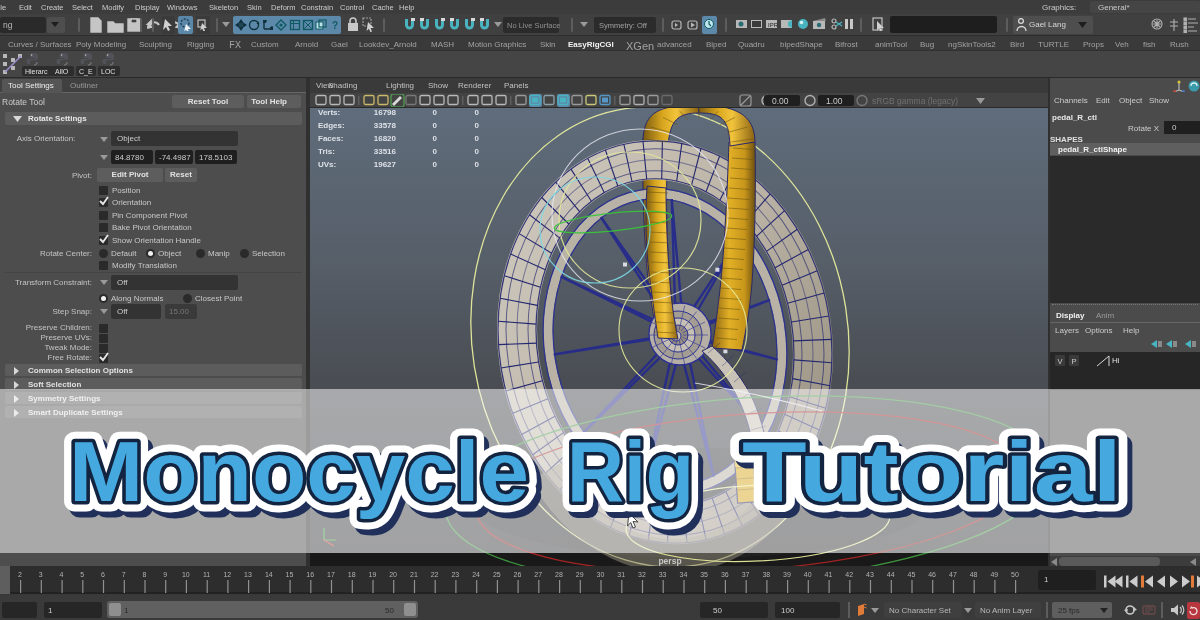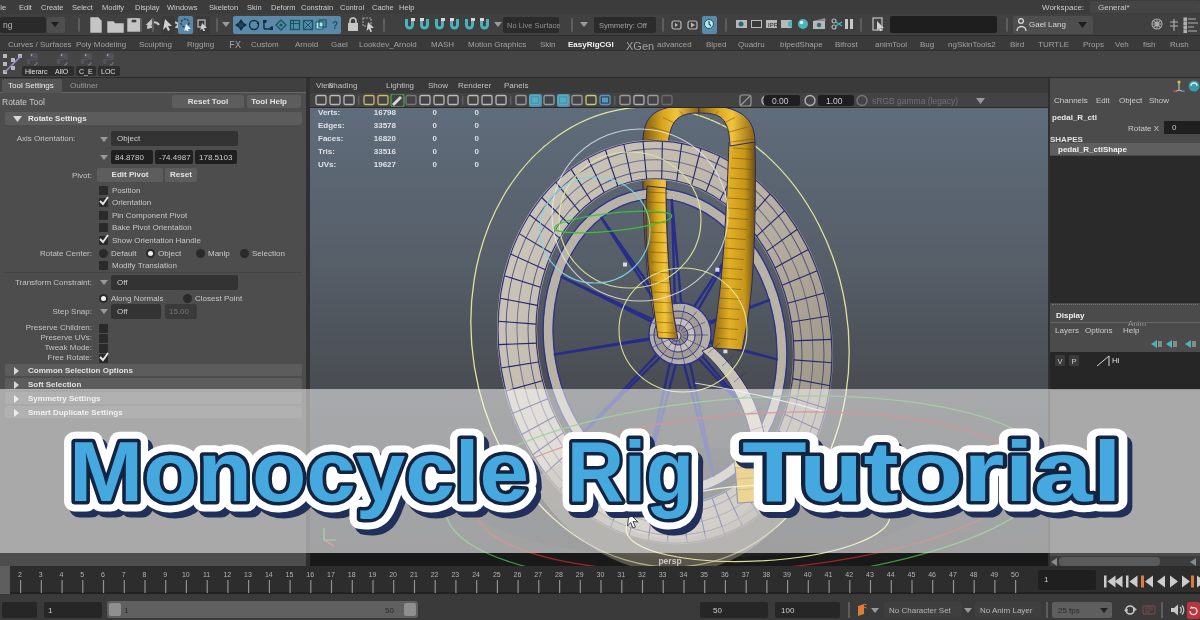--- a/index.html
+++ b/index.html
@@ -17,21 +17,21 @@
 <div class="txt" style="left:102px;top:3px;font-size:7.5px;color:#cccccc;font-weight:normal;">Modify</div>
 <div class="txt" style="left:135px;top:3px;font-size:7.5px;color:#cccccc;font-weight:normal;">Display</div>
 <div class="txt" style="left:167px;top:3px;font-size:7.5px;color:#cccccc;font-weight:normal;">Windows</div>
 <div class="txt" style="left:209px;top:3px;font-size:7.5px;color:#cccccc;font-weight:normal;">Skeleton</div>
 <div class="txt" style="left:247px;top:3px;font-size:7.5px;color:#cccccc;font-weight:normal;">Skin</div>
 <div class="txt" style="left:271px;top:3px;font-size:7.5px;color:#cccccc;font-weight:normal;">Deform</div>
 <div class="txt" style="left:301px;top:3px;font-size:7.5px;color:#cccccc;font-weight:normal;">Constrain</div>
 <div class="txt" style="left:340px;top:3px;font-size:7.5px;color:#cccccc;font-weight:normal;">Control</div>
 <div class="txt" style="left:372px;top:3px;font-size:7.5px;color:#cccccc;font-weight:normal;">Cache</div>
 <div class="txt" style="left:399px;top:3px;font-size:7.5px;color:#cccccc;font-weight:normal;">Help</div>
-<div class="txt" style="left:1042px;top:3px;font-size:8px;color:#cccccc;font-weight:normal;">Workspace:</div>
+<div class="txt" style="left:1042px;top:3px;font-size:8px;color:#cccccc;font-weight:normal;">Graphics:</div>
 <div class="abs" style="left:1090px;top:1px;width:110px;height:12px;background:#454545;border-radius:2px;"></div>
 <div class="txt" style="left:1098px;top:3px;font-size:8px;color:#c8c8c8;font-weight:normal;">General*</div>
 <div class="abs" style="left:0px;top:14px;width:1200px;height:22px;background:#404040;border-bottom:1px solid #2e2e2e;"></div>
 <div class="abs" style="left:0px;top:17px;width:46px;height:16px;background:#2a2a2a;border-radius:2px;"></div>
 <div class="txt" style="left:3px;top:20px;font-size:8.5px;color:#b8b8b8;font-weight:normal;">ng</div>
 <div class="abs" style="left:47px;top:17px;width:18px;height:16px;background:#4e4e4e;border-radius:2px;">
       <div style="margin:5px 0 0 4px;width:0;height:0;border-left:4px solid transparent;border-right:4px solid transparent;border-top:5px solid #1e1e1e;"></div>
     </div>
 <div class="abs" style="left:78px;top:18px;width:2px;height:14px;background:#5d5d5d;border-radius:1px;"></div>
 <svg class="abs" style="left:88px;top:16px;" width="300" height="18" viewBox="0 0 300 18">
@@ -573,21 +573,21 @@
 <div class="txt" style="left:1052px;top:113px;font-size:8px;color:#e8e8e8;font-weight:bold;">pedal_R_ctl</div>
 <div class="txt" style="left:1128px;top:124px;font-size:8px;color:#cccccc;font-weight:normal;">Rotate X</div>
 <div class="abs" style="left:1164px;top:121px;width:36px;height:13px;background:#1f1f1f;"></div>
 <div class="txt" style="left:1172px;top:123px;font-size:8px;color:#cccccc;font-weight:normal;">0</div>
 <div class="txt" style="left:1050px;top:135px;font-size:8px;color:#e0e0e0;font-weight:bold;">SHAPES</div>
 <div class="abs" style="left:1050px;top:143px;width:150px;height:12px;background:#5f5f5f;"></div>
 <div class="txt" style="left:1058px;top:145px;font-size:8px;color:#f0f0f0;font-weight:bold;">pedal_R_ctlShape</div>
 <div class="abs" style="left:1050px;top:156px;width:150px;height:147px;background:#2a2a2a;"></div>
 <div class="abs" style="left:1052px;top:304px;width:146px;height:1px;border-top:1px dotted #777;"></div>
 <div class="txt" style="left:1056px;top:311px;font-size:8px;color:#f0f0f0;font-weight:bold;">Display</div>
-<div class="txt" style="left:1096px;top:319px;font-size:8px;color:#9a9a9a;font-weight:normal;margin-left:32px;">Anim</div>
+<div class="txt" style="left:1096px;top:311px;font-size:8px;color:#9a9a9a;font-weight:normal;">Anim</div>
 <div class="abs" style="left:1050px;top:322px;width:150px;height:1px;background:#666;"></div>
 <div class="txt" style="left:1055px;top:326px;font-size:8px;color:#cccccc;font-weight:normal;">Layers</div>
 <div class="txt" style="left:1085px;top:326px;font-size:8px;color:#cccccc;font-weight:normal;">Options</div>
 <div class="txt" style="left:1123px;top:326px;font-size:8px;color:#cccccc;font-weight:normal;">Help</div>
 <svg class="abs" style="left:1150px;top:339px" width="13" height="10">
       <path d="M1 5 l6 -4 v8z" fill="#49b4bf"></path>
       <rect x="8" y="2" width="4" height="6" fill="#8a8a8a"></rect>
     </svg>
 <svg class="abs" style="left:1165px;top:339px" width="13" height="10">
       <path d="M1 5 l6 -4 v8z" fill="#49b4bf"></path>

